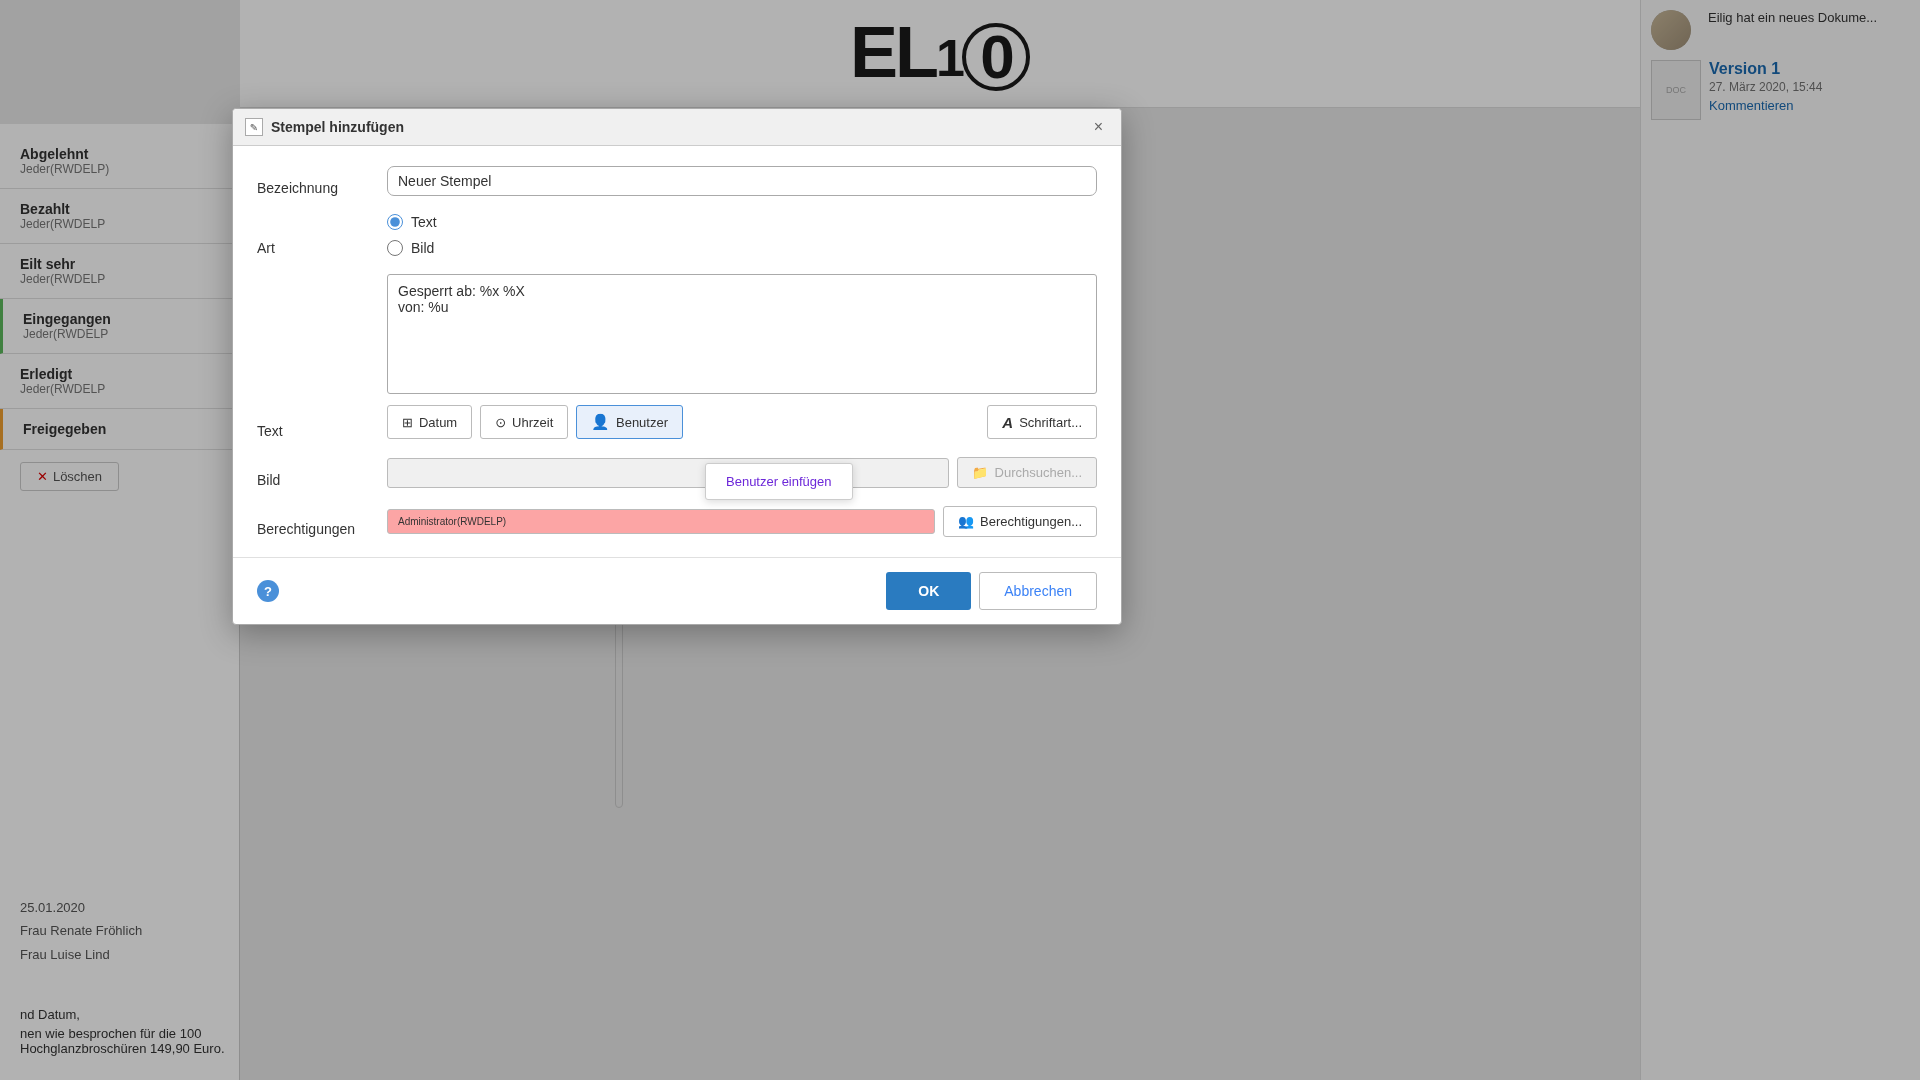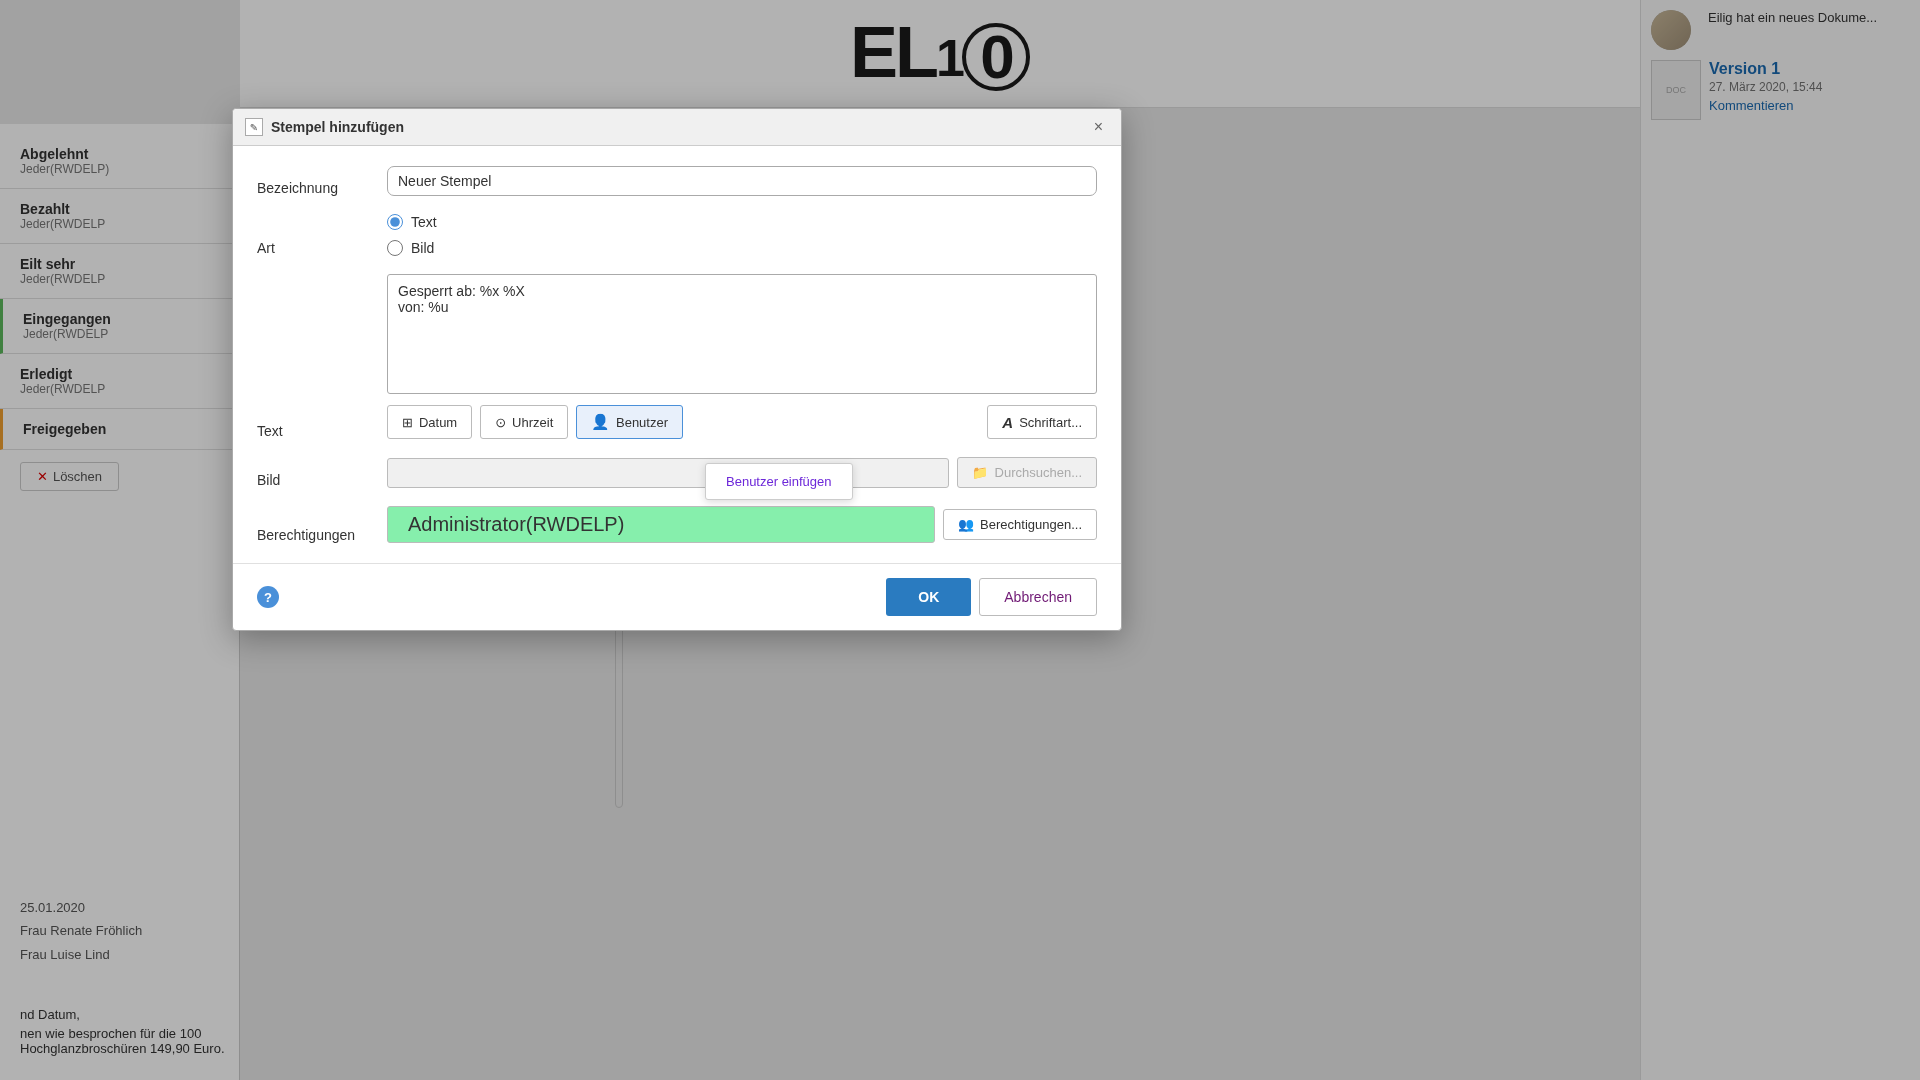--- a/index.html
+++ b/index.html
@@ -245,26 +245,26 @@
     }
 
     .perm-row {
       display: flex;
       gap: 8px;
       align-items: center;
     }
 
     .perm-input {
       flex: 1;
-      padding: 6px 20px;
+      padding: 6px 10px;
       border: 1px solid #bbb;
       border-radius: 3px;
-      font-size: 20px;
-      color: #333;
-      background: #86efac;
+      font-size: 10px;
+      color: #333;
+      background: #fca5a5;
     }
 
     .perm-btn {
       padding: 7px 14px;
       border: 1px solid #bbb;
       border-radius: 3px;
       background: white;
       cursor: pointer;
       font-size: 13px;
       color: #333;
@@ -307,21 +307,21 @@
       border: none;
       border-radius: 3px;
       font-size: 14px;
       cursor: pointer;
       font-weight: 600;
     }
 
     .btn-cancel {
       padding: 10px 24px;
       background: white;
-      color: #701a75;
+      color: #3b82f6;
       border: 1px solid #bbb;
       border-radius: 3px;
       font-size: 14px;
       cursor: pointer;
     }
 
     
     .tooltip-dropdown {
       position: absolute;
       top: 463px;

